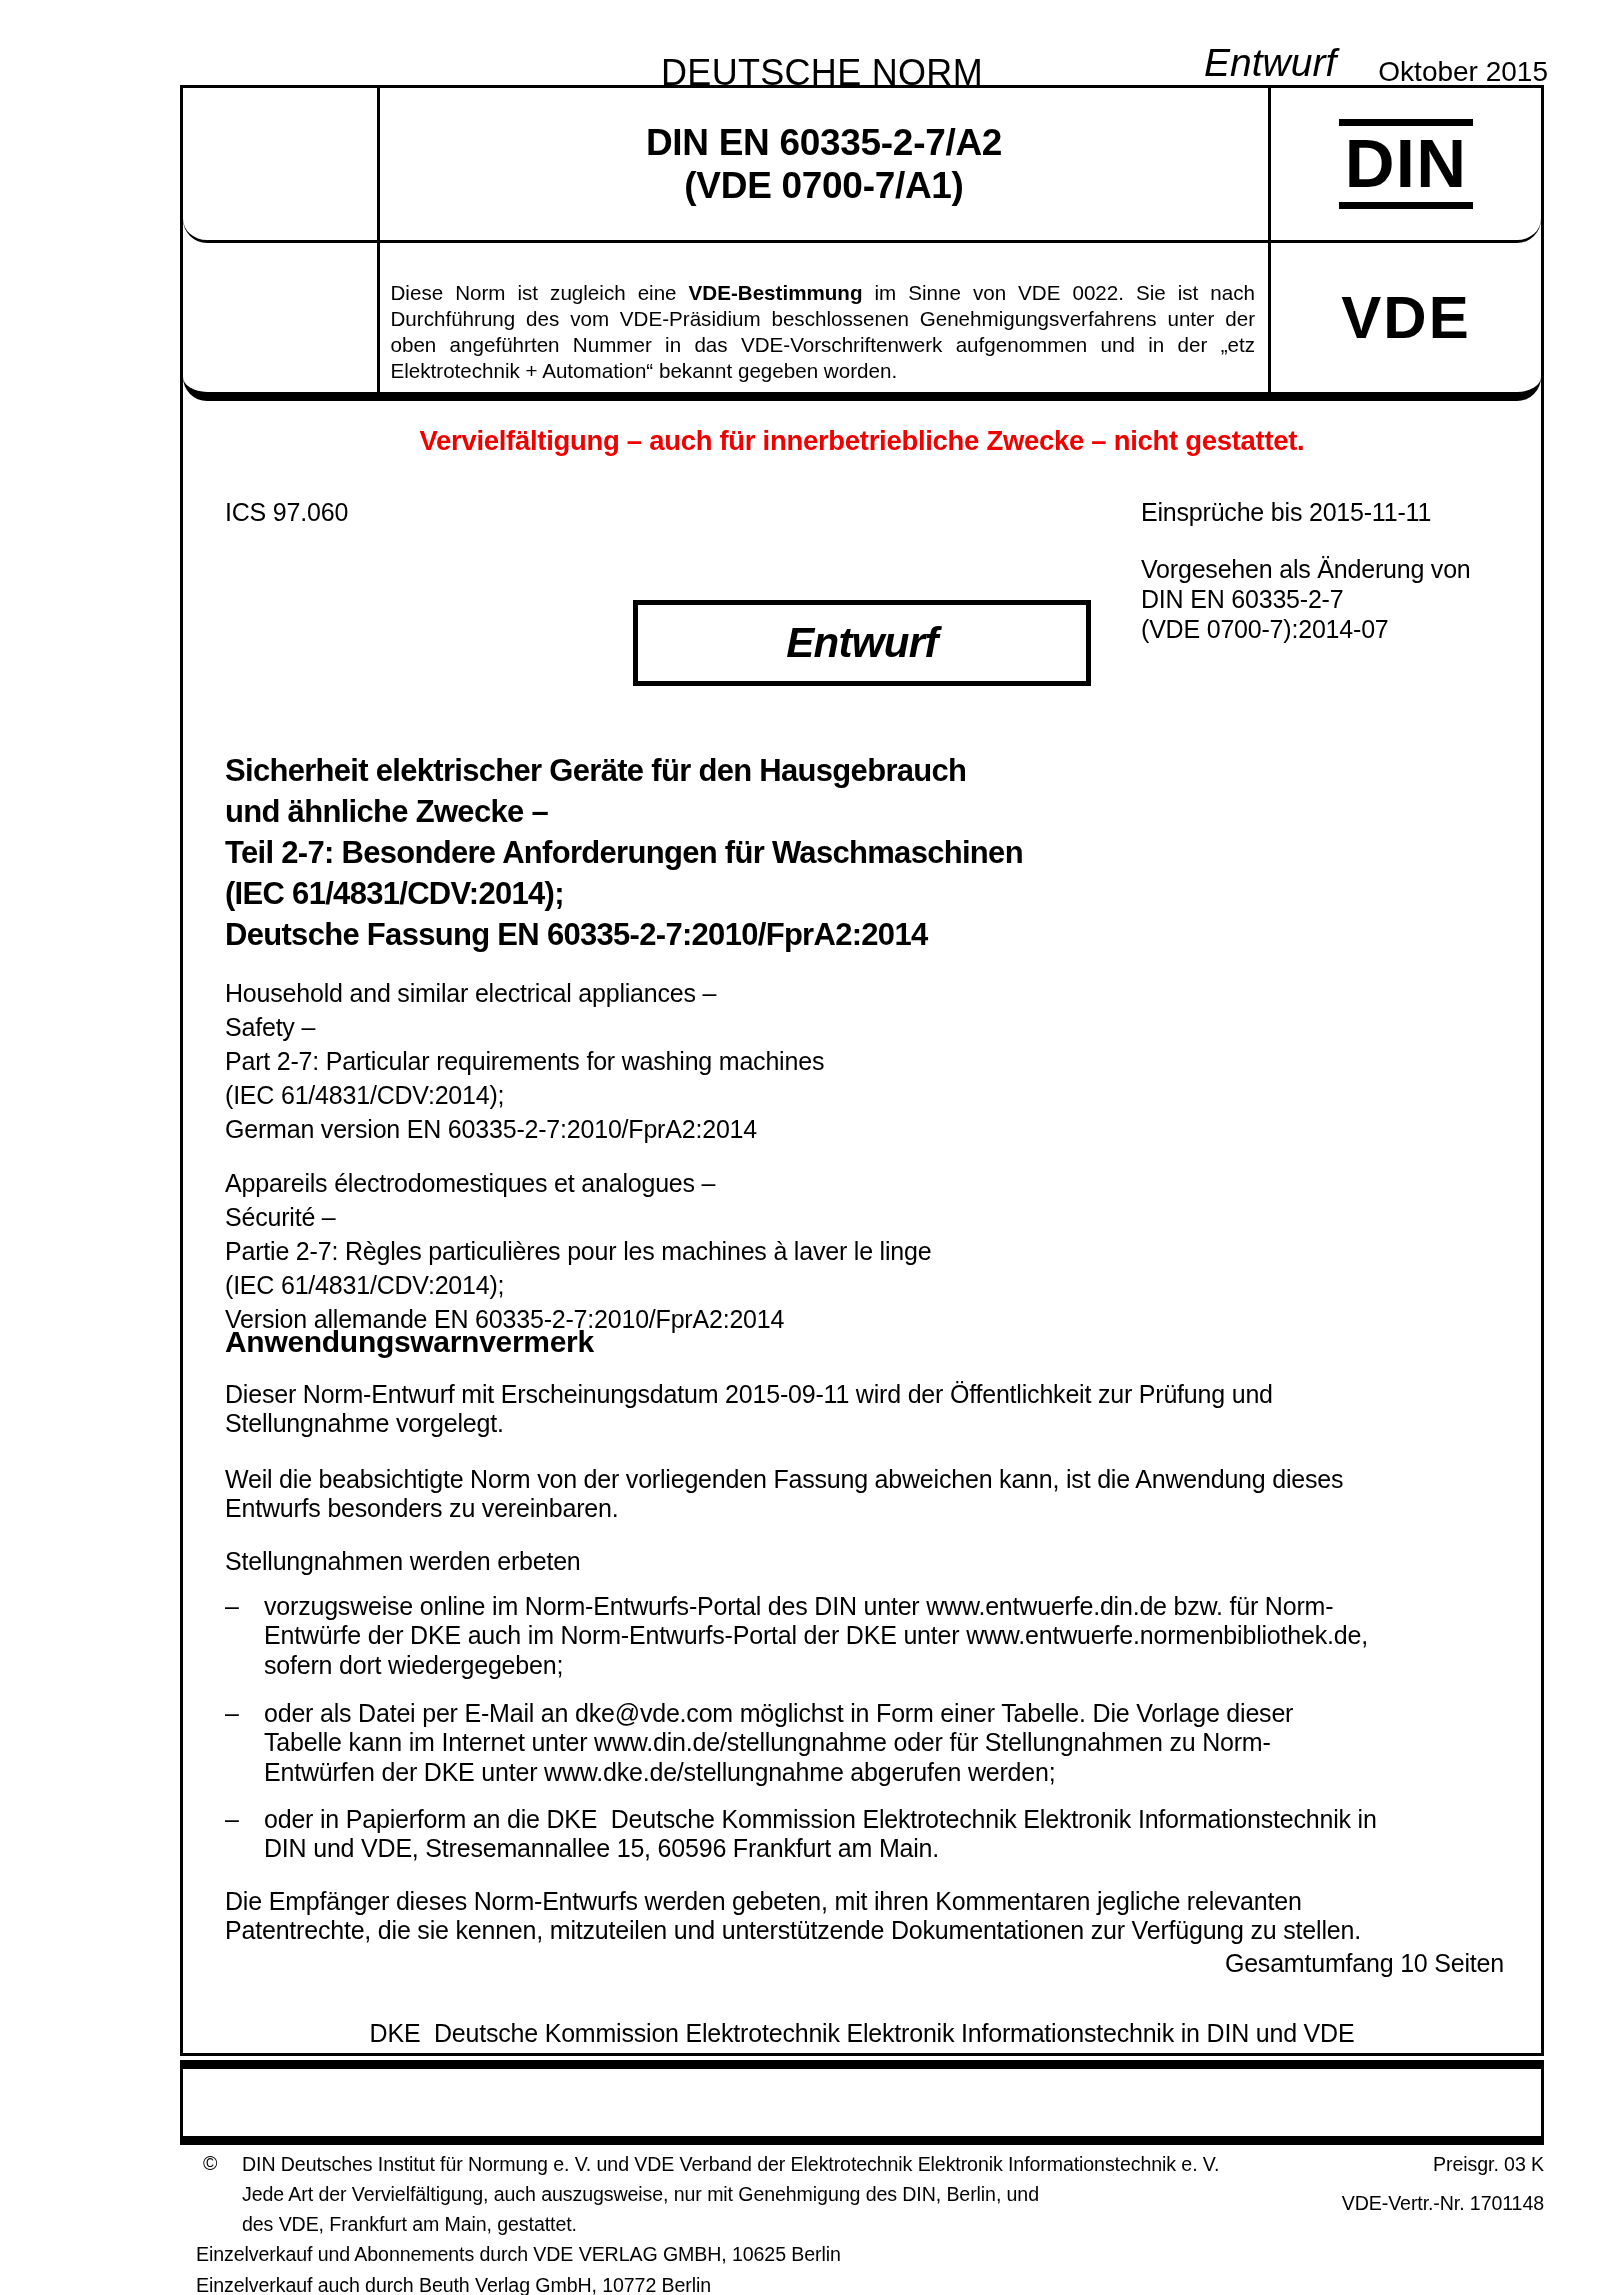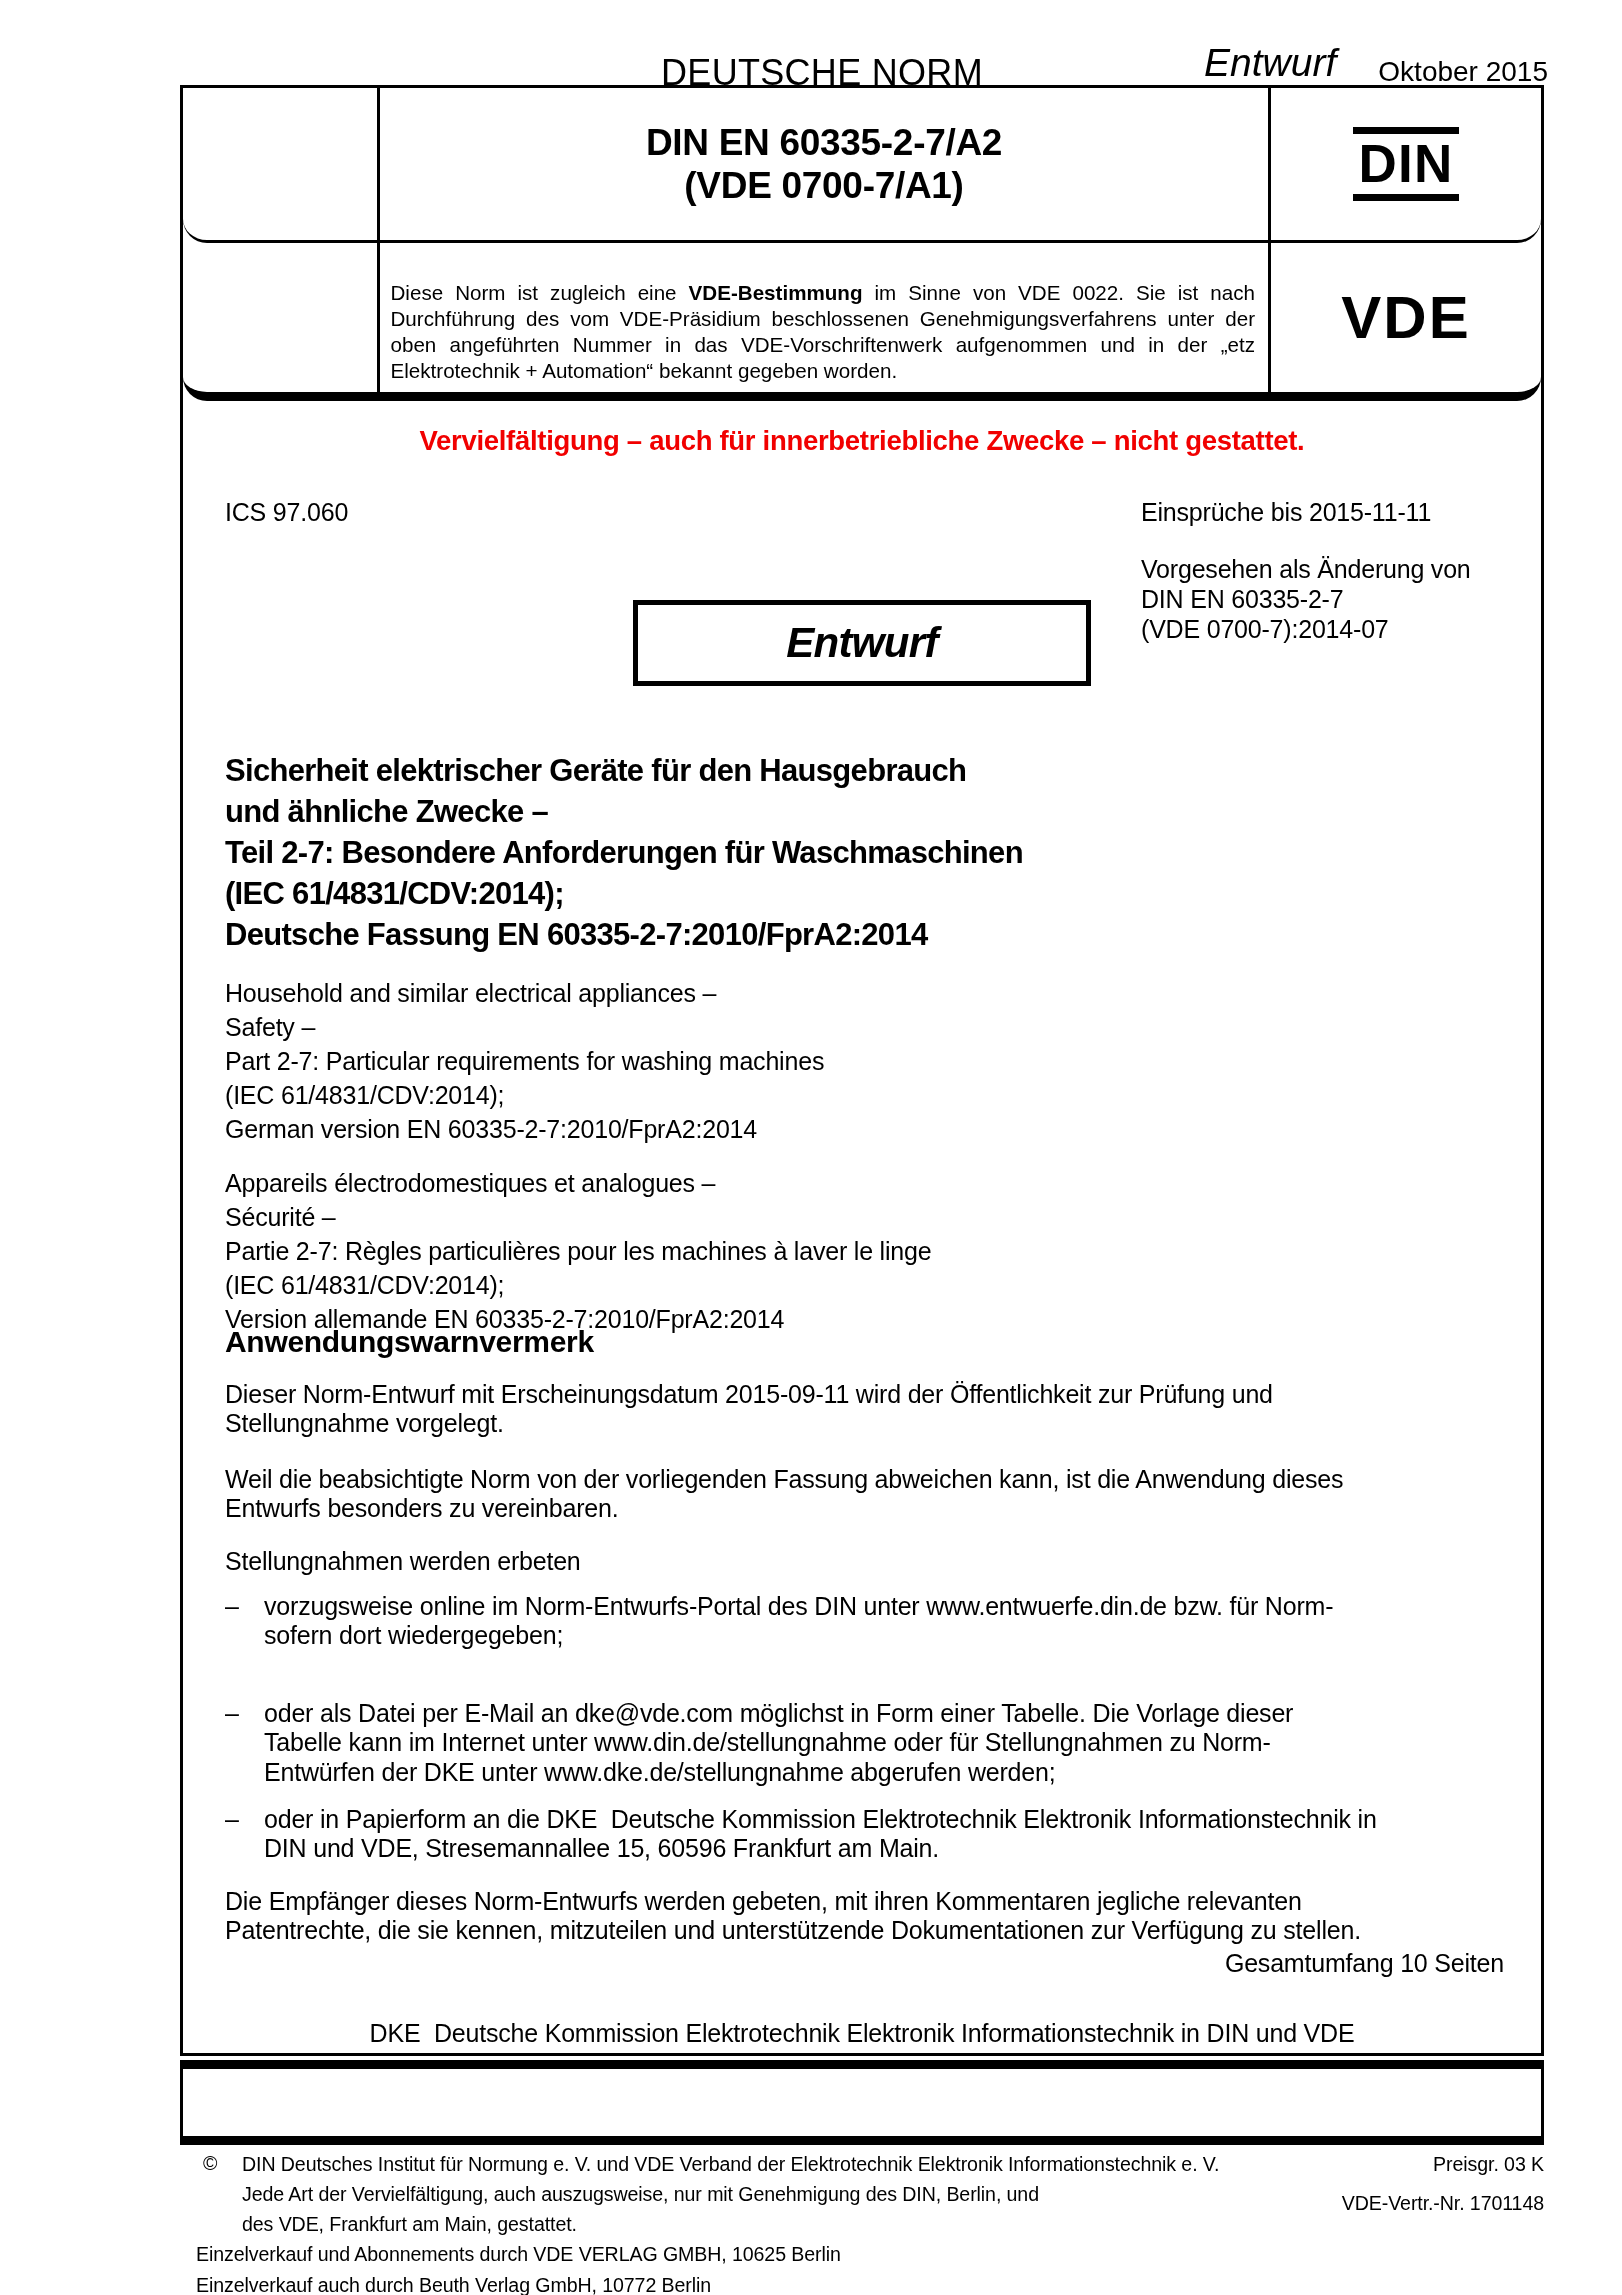--- a/index.html
+++ b/index.html
@@ -20,21 +20,21 @@
   .row1 { height:155px; border-bottom:3.9px solid #000; box-sizing:border-box; }
   .row2 { height:158px; border-bottom:9.2px solid #000; box-sizing:border-box; }
   .cell-left { width:194px; border-right:3.9px solid #000; flex:none; }
   .cell-mid { flex:1 1 auto; border-right:3.9px solid #000; display:flex; flex-direction:column;
               justify-content:center; }
   .cell-right { width:270px; flex:none; display:flex; align-items:center; justify-content:center; }
 
   .doc-num { text-align:center; font-size:37px; font-weight:bold; line-height:43px; letter-spacing:-0.3px; }
 
   .din-logo { border-top:7.9px solid #000; border-bottom:7.9px solid #000; padding:3.9px 5.2px;
-              font-size:53px; font-weight:bold; line-height:0.98; letter-spacing:1.3px; }
+              font-size:69px; font-weight:bold; line-height:0.98; letter-spacing:1.3px; }
   .vde-logo { font-size:60px; font-weight:bold; letter-spacing:2px; line-height:1; }
 
   .vde-note { padding:29px 13px 0 10.5px; font-size:20.6px; line-height:26px; text-align:justify;
               align-self:flex-start; }
   .vde-note b { font-weight:bold; }
 
   .content { position:relative; width:100%; height:1636px; }
   .abs { position:absolute; }
   .red-line { left:0; top:23.6px; width:100%; text-align:center; font-weight:bold;
               font-size:27.5px; letter-spacing:-0.3px; color:#f10000; }
@@ -156,20 +156,21 @@
         <div>Weil die beabsichtigte Norm von der vorliegenden Fassung abweichen kann, ist die Anwendung dieses</div>
         <div>Entwurfs besonders zu vereinbaren.</div>
       </div>
 
       <div class="abs body-txt" style="left:42px; top:1146px;">Stellungnahmen werden erbeten</div>
 
       <div class="abs bullet body-txt" style="top:1191px;">
         <span class="dash">–</span>
         <div class="blines">
           <div>vorzugsweise online im Norm-Entwurfs-Portal des DIN unter www.entwuerfe.din.de bzw. für Norm-</div>
+          <div>Entwürfe der DKE auch im Norm-Entwurfs-Portal der DKE unter www.entwuerfe.normenbibliothek.de,</div>
           <div>sofern dort wiedergegeben;</div>
         </div>
       </div>
 
       <div class="abs bullet body-txt" style="top:1298px;">
         <span class="dash">–</span>
         <div class="blines">
           <div>oder als Datei per E-Mail an dke@vde.com möglichst in Form einer Tabelle. Die Vorlage dieser</div>
           <div>Tabelle kann im Internet unter www.din.de/stellungnahme oder für Stellungnahmen zu Norm-</div>
           <div>Entwürfen der DKE unter www.dke.de/stellungnahme abgerufen werden;</div>

